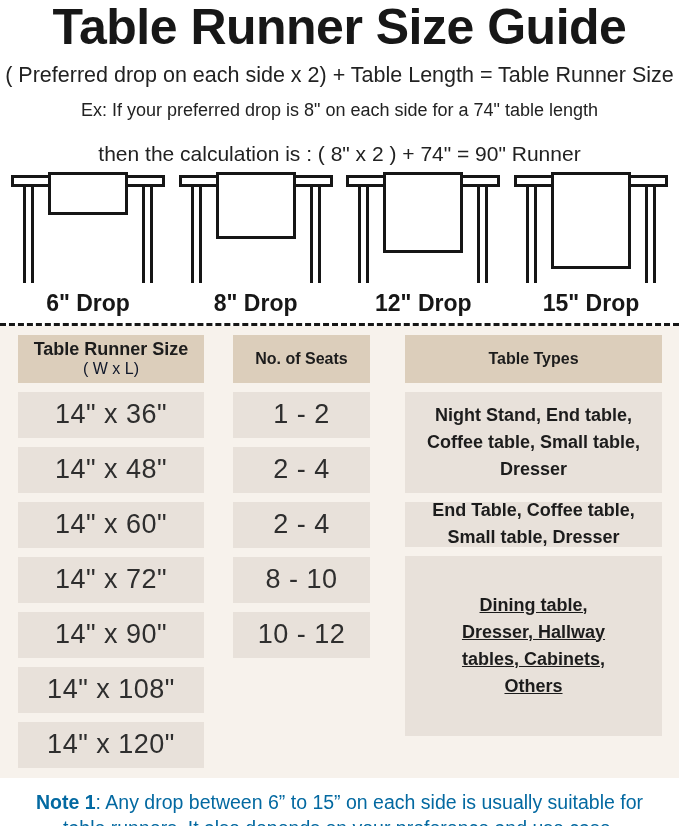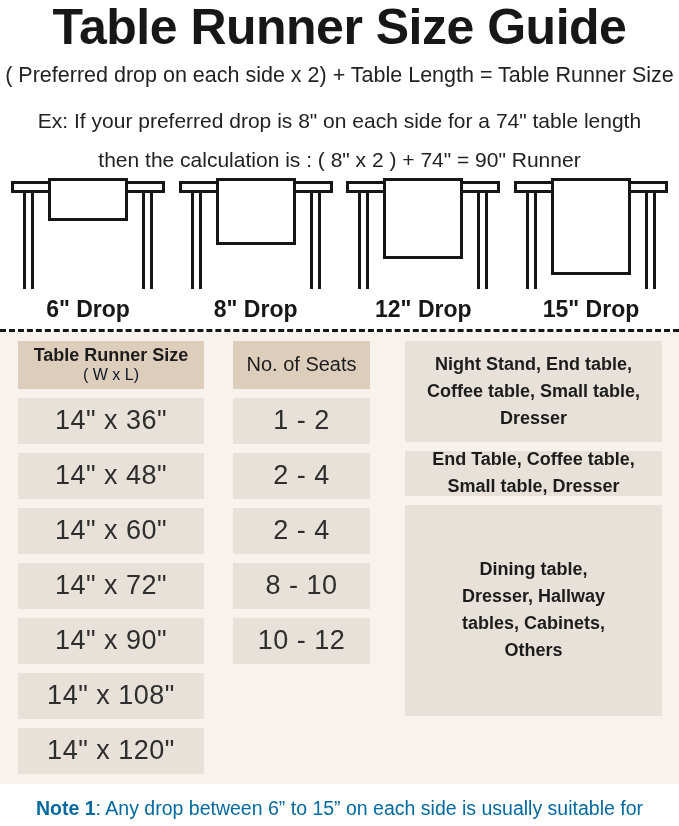--- a/index.html
+++ b/index.html
@@ -9,22 +9,22 @@
     background:#ffffff; color:#1d1d1d; overflow:hidden;
   }
 
   
   .hero { text-align:center; padding-top:1px; }
   .hero h1 {
     font-size:50px; font-weight:800; letter-spacing:-0.5px;
     color:#171717; line-height:1.05;
   }
   .formula { font-size:21.5px; color:#222; margin-top:9px; }
-  .example-1 { font-size:21px; color:#222; margin-top:21px; }
-  .example-2 { font-size:21px; color:#222; margin-top:15px; }
+  .example-1 { font-size:18px; color:#222; margin-top:12px; }
+  .example-2 { font-size:21px; color:#222; margin-top:21px; }
 
   
   .diagrams {
     display:flex; justify-content:space-between;
     padding:5px 8px 0 8px; margin-top:1px;
   }
   .diagram { width:160px; text-align:center; }
   .diagram svg { display:block; margin:0 auto; }
   .diagram figcaption {
     font-size:23px; font-weight:700; color:#171717; margin-top:5px;
@@ -46,28 +46,28 @@
   .col-types { width:257px; margin-left:35px; }
 
   .cell {
     background:#e8e1da; margin-bottom:9px;
     display:flex; flex-direction:column; align-items:center; justify-content:center;
     text-align:center;
   }
   .head { background:#dccebb; height:48px; }
   .head .h-main { font-size:18px; font-weight:700; color:#1c1c1c; line-height:1.15; }
   .head .h-sub  { font-size:16px; font-weight:400; color:#0f172a; line-height:1.1; }
-  .head-single  { font-size:20px; font-weight:400; color:#1c1c1c; }
+  .head-single  { font-size:16px; font-weight:700; color:#1c1c1c; }
 
   .data-cell { height:46px; font-size:27px; color:#2e2e2e; letter-spacing:0.5px; }
 
   .type-cell { font-weight:700; font-size:18px; color:#1c1c1c; line-height:1.5; }
   .type-a { height:101px; padding:4px 20px; }
   .type-b { height:45px;  padding:8px 18px; }
-  .type-c { height:211px; padding:0 46px; }
+  .type-c { height:180px; padding:0 46px;text-decoration:underline; }
 
   
   .notes { text-align:center; padding-top:11px; }
   .note { font-size:19.5px; color:#0369a1; line-height:1.38; }
   .note b { font-weight:700; }
   .note-1 { max-width:652px; margin:0 auto; }
 </style>
 </head>
 <body>
 
@@ -153,20 +153,23 @@
       <span class="head-single">No. of Seats</span>
     </div>
     <div class="cell data-cell">1 - 2</div>
     <div class="cell data-cell">2 - 4</div>
     <div class="cell data-cell">2 - 4</div>
     <div class="cell data-cell">8 - 10</div>
     <div class="cell data-cell">10 - 12</div>
   </div>
 
   <div class="col col-types">
+    <div class="cell head">
+      <span class="head-single">Table Types</span>
+    </div>
     <div class="cell type-cell type-a">Night Stand, End table, Coffee table, Small table, Dresser</div>
     <div class="cell type-cell type-b">End Table, Coffee table, Small table, Dresser</div>
     <div class="cell type-cell type-c">Dining table, Dresser, Hallway tables, Cabinets, Others</div>
   </div>
 
 </section>
 
 <footer class="notes">
   <p class="note note-1"><b>Note 1</b><span>: Any drop between 6” to 15” on each side is usually suitable for table runners. It also depends on your preference and use case.</span></p>
   <p class="note note-2"><b>Note 2</b><span>: Measure your table, and select right size before ordering.</span></p>

